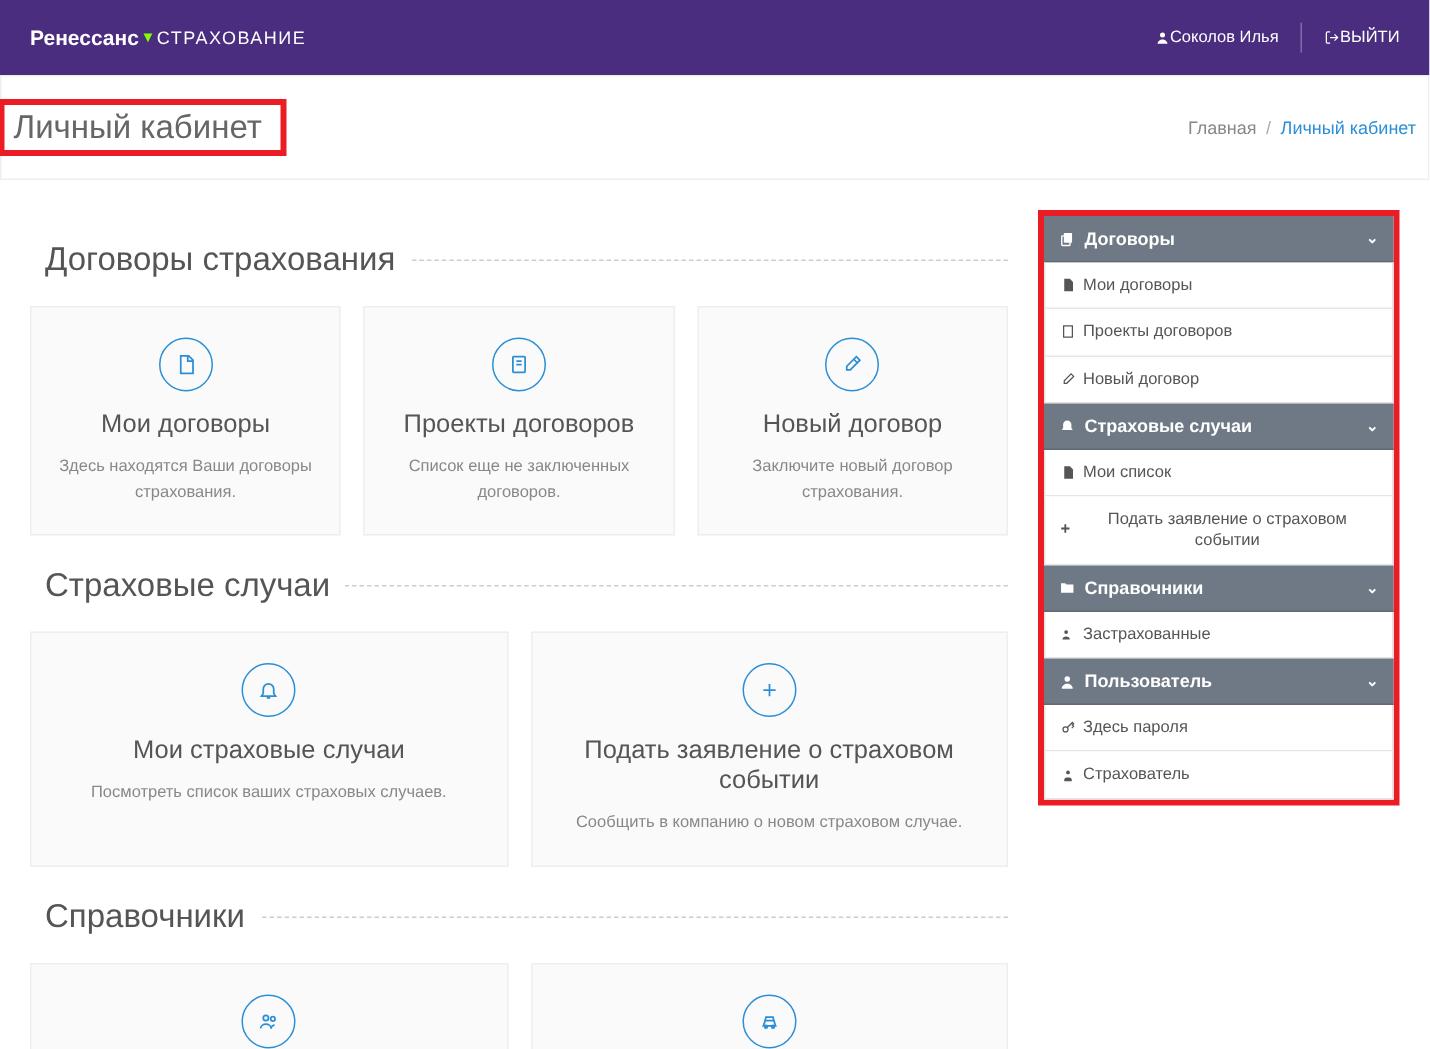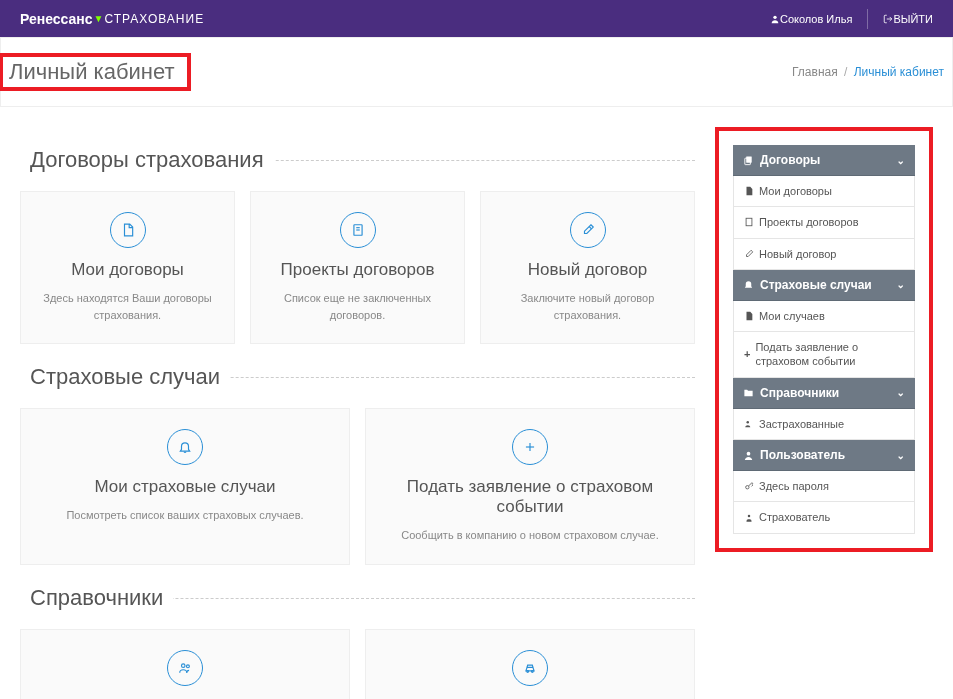--- a/index.html
+++ b/index.html
@@ -1,35 +1,35 @@
 <!DOCTYPE html>
 <html><head>
 <meta charset="utf-8">
 <style>
 * { box-sizing: border-box; margin: 0; padding: 0; }
 body { font-family: Arial, Helvetica, sans-serif; background: #fff; color: #333; font-size: 13px; width: 953px; }
 
-.header { background: #4a2d7f; height: 37px; display: flex; align-items: center; justify-content: space-between; padding: 0 20px; color: #fff; }
+.header { background: #4a2d7f; height: 50px; display: flex; align-items: center; justify-content: space-between; padding: 0 20px; color: #fff; }
 .logo { display: flex; align-items: center; font-size: 14px; }
 .logo-bold { font-weight: bold; }
 .logo-tri { color: #7fff00; font-size: 10px; margin: 0 1px; }
 .logo-thin { font-weight: 300; letter-spacing: 1px; font-size: 12px; }
 .header-right { display: flex; align-items: center; font-size: 11px; gap: 15px; }
 .header-right span { display: inline-flex; align-items: center; gap: 0; }
 .header-right .divider { width: 1px; height: 20px; background: rgba(255,255,255,0.3); }
 
 .page-bar { border: 1px solid #eee; padding: 15px 8px; display: flex; justify-content: space-between; align-items: center; }
 .page-title { font-size: 22px; font-weight: 300; color: #666; border: 4px solid #ec1c24; padding: 2px 12px 2px 6px; margin-left: -10px; }
 .breadcrumb { font-size: 12px; color: #888; }
 .breadcrumb a { color: #2a8fd6; text-decoration: none; }
 .breadcrumb .sep { margin: 0 3px; color: #aaa; }
 
 .main-wrap { display: flex; padding: 20px; gap: 20px; align-items: flex-start; }
 .content { flex: 1; }
-.sidebar-box { width: 218px; border: 4px solid #ec1c24; padding: 14px; }
+.sidebar-box { width: 241px; border: 4px solid #ec1c24; padding: 0; text-align: center; }
 
 .section-header { text-align: left; margin: 20px 0 18px 0; }
 .section-title { font-size: 22px; color: #555; font-weight: 400; display: inline-block; padding: 0 10px; background: #fff; position: relative; z-index: 1; }
 .dashed-wrap { position: relative; }
 .dashed-wrap::before { content: ""; position: absolute; top: 50%; left: 0; right: 0; border-top: 1px dashed #ccc; z-index: 0; }
 
 .card-row { display: flex; gap: 15px; margin-bottom: 20px; }
 .card { flex: 1; background: #fafafa; border: 1px solid #eee; padding: 20px 15px; text-align: center; }
 .card-icon { width: 36px; height: 36px; border: 1px solid #2a8fd6; border-radius: 50%; display: inline-flex; align-items: center; justify-content: center; color: #2a8fd6; margin-bottom: 12px; }
 .card-title { font-size: 17px; color: #555; margin-bottom: 10px; font-weight: 400; }
@@ -212,21 +212,21 @@
             <path d="M18 16v-5a6 6 0 10-12 0v5l-2 3h16z"></path>
           </svg>
           <span>Страховые случаи</span>
         </span>
       <span class="chev">⌄</span>
     </div>
     <div class="side-item">
         <svg width="10" height="10" viewBox="0 0 24 24" fill="#555">
           <path d="M6 2h9l5 5v15H6z"></path>
         </svg>
-        <span>Мои случаев</span>
+        <span>Мои список</span>
       </div>
     <div class="side-item">
         <span style="font-weight:bold;">+</span>
         <span>Подать заявление о страховом событии</span>
       </div>
 
     <div class="side-group-header">
       <span class="left">
           <svg width="11" height="11" viewBox="0 0 24 24" fill="#fff">
             <path d="M3 6h6l2 2h10v12H3z"></path>

